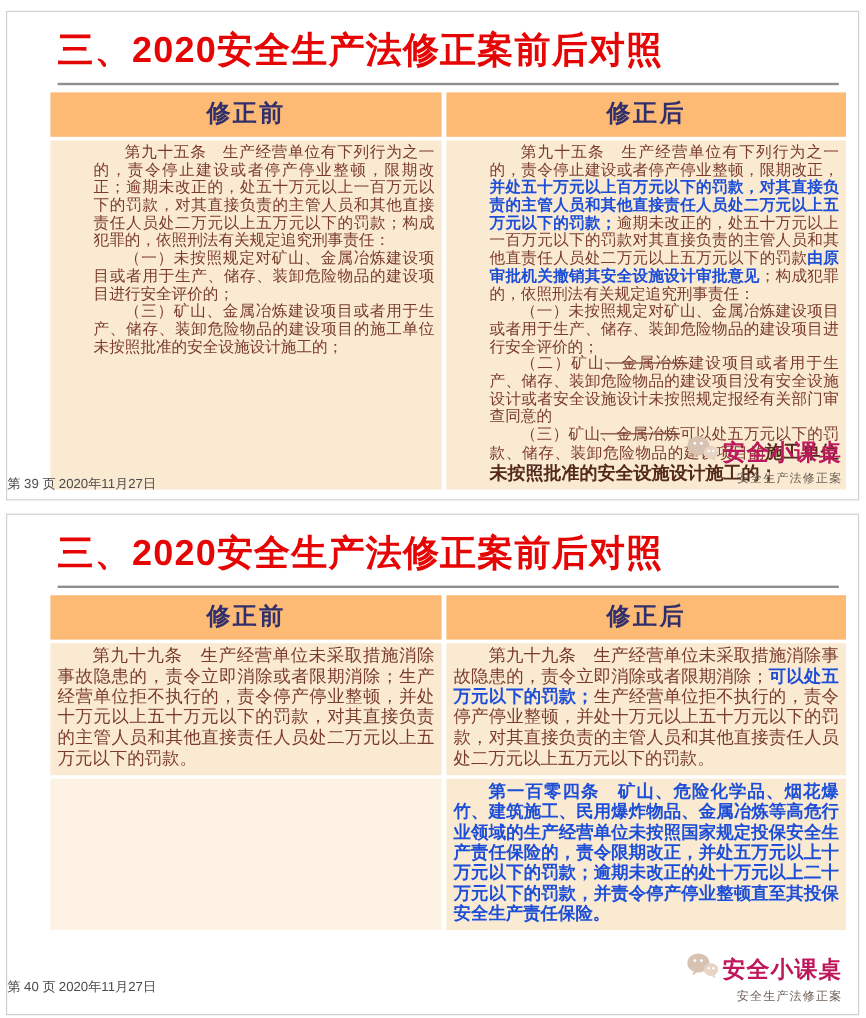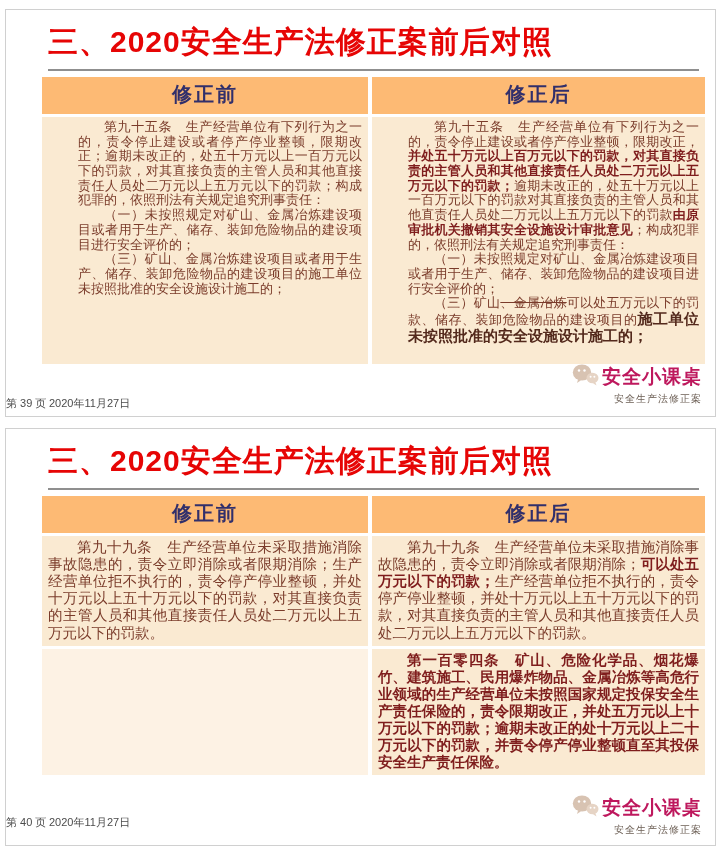--- a/index.html
+++ b/index.html
@@ -32,21 +32,21 @@
   .cell {
     background:#faead2; color:#7a3b2a; padding:3px 6px 4px 6px;
     box-sizing:border-box;
   }
   .cell p { margin:0; text-indent:2em; text-align:justify; }
   .body-sm { font-size:13px;   line-height:1.13; min-height:247px;padding-left:36px; }
   .body-md { font-size:14.5px; line-height:1.18; min-height:108px; }
   .pale    { background:#fdf2e4; }
 
   .seg-n {}
-  .seg-r { color:#7f1d1d; font-weight:bold; }
+  .seg-r { color:#1d4ed8; font-weight:bold; }
   .seg-s { text-decoration:line-through; }
   .seg-b { font-weight:bold; color:#53291c; }
   .body-sm .seg-b { font-size:15px; }
 
   .footer { position:absolute; left:0; right:17px; height:15px; font-size:11px; color:#4c4c4c; }
   .slide-1 .footer { bottom:5px; }
   .slide-2 .footer { bottom:15px; }
   .footer-date { position:absolute; left:43px; top:0; }
   .footer-page { position:absolute; left:0; right:0; top:0; text-align:left; }
 
@@ -67,20 +67,21 @@
     <div class="hdr">修正前</div>
     <div class="hdr">修正后</div>
     <div class="cell body-sm">
         <p><span class="seg-n">第九十五条　生产经营单位有下列行为之一的，责令停止建设或者停产停业整顿，限期改正；逾期未改正的，处五十万元以上一百万元以下的罚款，对其直接负责的主管人员和其他直接责任人员处二万元以上五万元以下的罚款；构成犯罪的，依照刑法有关规定追究刑事责任：</span></p>
         <p><span class="seg-n">（一）未按照规定对矿山、金属冶炼建设项目或者用于生产、储存、装卸危险物品的建设项目进行安全评价的；</span></p>
         <p><span class="seg-n">（三）矿山、金属冶炼建设项目或者用于生产、储存、装卸危险物品的建设项目的施工单位未按照批准的安全设施设计施工的；</span></p>
       </div>
     <div class="cell body-sm">
         <p><span class="seg-n">第九十五条　生产经营单位有下列行为之一的，责令停止建设或者停产停业整顿，限期改正，</span><span class="seg-r">并处五十万元以上百万元以下的罚款，对其直接负责的主管人员和其他直接责任人员处二万元以上五万元以下的罚款；</span><span class="seg-n">逾期未改正的，处五十万元以上一百万元以下的罚款对其直接负责的主管人员和其他直责任人员处二万元以上五万元以下的罚款</span><span class="seg-r">由原审批机关撤销其安全设施设计审批意见</span><span class="seg-n">；构成犯罪的，依照刑法有关规定追究刑事责任：</span></p>
         <p><span class="seg-n">（一）未按照规定对矿山、金属冶炼建设项目或者用于生产、储存、装卸危险物品的建设项目进行安全评价的；</span></p>
+        <p><span class="seg-n">（二）矿山</span><span class="seg-s">、金属冶炼</span><span class="seg-n">建设项目或者用于生产、储存、装卸危险物品的建设项目没有安全设施设计或者安全设施设计未按照规定报经有关部门审查同意的</span></p>
         <p><span class="seg-n">（三）矿山</span><span class="seg-s">、金属冶炼</span><span class="seg-n">可以处五万元以下的罚款、储存、装卸危险物品的建设项目的</span><span class="seg-b">施工单位未按照批准的安全设施设计施工的；</span></p>
       </div>
   </div>
   <div class="watermark">
     <div class="wm-row">
       <span>
         <svg width="27" height="24" viewBox="0 0 27 24">
           <ellipse cx="10" cy="9.5" rx="9.2" ry="8" fill="#d8c3b2"></ellipse>
           <path d="M6 16.5 L5 20 L9 17.3 Z" fill="#d8c3b2"></path>
           <circle cx="7" cy="7.5" r="1.2" fill="#ffffff"></circle>

